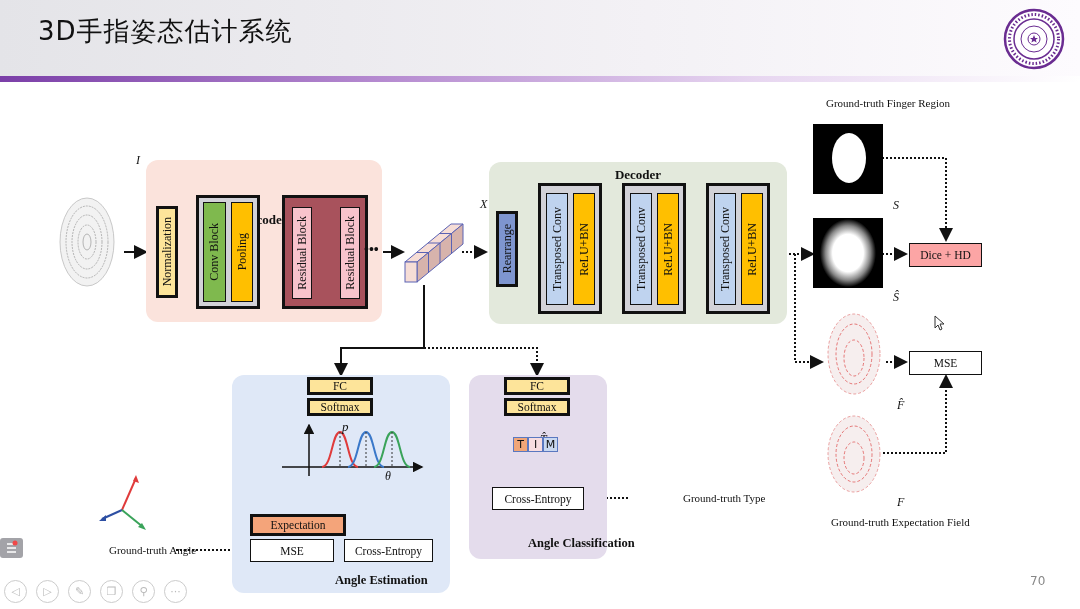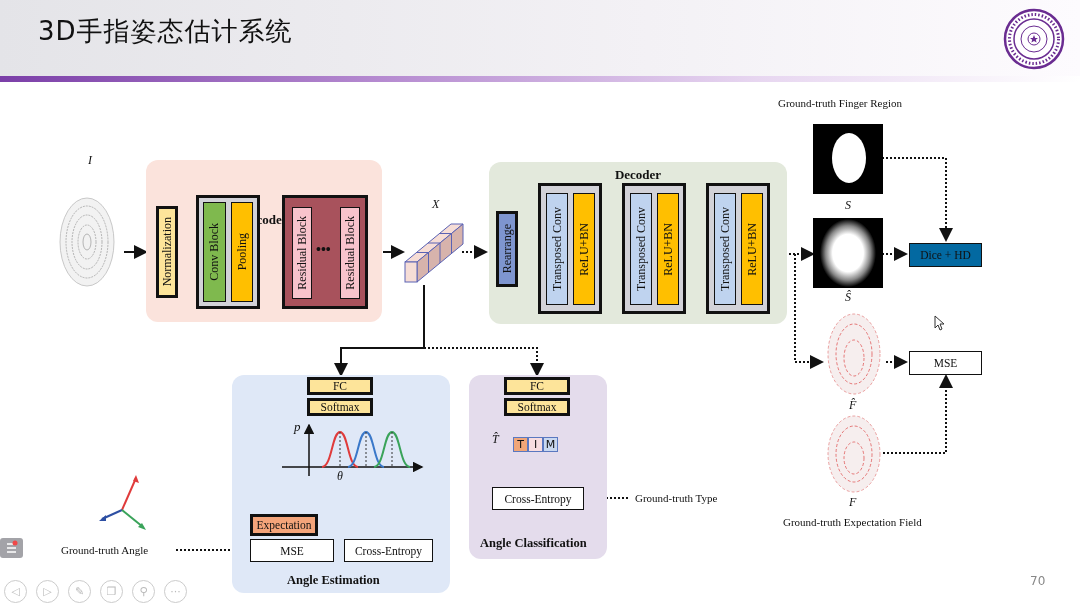--- a/index.html
+++ b/index.html
@@ -7,21 +7,21 @@
   .abs{position:absolute;}
   #titlebar{left:0;top:0;width:1080px;height:78px;background:linear-gradient(90deg,#e4e4e8 0%,#f3f1f5 60%,#fdfbfe 100%);}
   #title{left:38px;top:14px;font-family:"DejaVu Sans",sans-serif;font-size:26px;color:#111;letter-spacing:1px;}
   #titleline{left:0;top:76px;width:1080px;height:6px;background:linear-gradient(90deg,#7b3fa8 0%,#b58ad0 35%,#e7d6f0 70%,#fff 100%);}
   #logo{left:1003px;top:8px;width:62px;height:62px;}
   .panel{position:absolute;border-radius:12px;}
   .ptitle{position:absolute;font-weight:bold;font-size:13px;text-align:center;width:100%;}
   .vbox{position:absolute;display:flex;align-items:center;justify-content:center;box-sizing:border-box;}
   .vtxt{writing-mode:vertical-rl;transform:rotate(180deg);font-size:12px;white-space:nowrap;}
   .hbox{position:absolute;box-sizing:border-box;display:flex;align-items:center;justify-content:center;font-size:11.5px;}
-  .lbl{position:absolute;font-size:11px;white-space:nowrap;}
+  .lbl{position:absolute;font-size:11px;white-space:nowrap;margin-left:48px;}
   .ital{font-style:italic;font-size:12px;}
   svg{position:absolute;left:0;top:0;overflow:visible;}
   #pagenum{left:1030px;top:574px;font-family:"DejaVu Sans",sans-serif;font-size:12px;color:#888;}
   .navbtn{position:absolute;top:580px;width:23px;height:23px;border-radius:50%;border:1.5px solid #ccc;box-sizing:border-box;display:flex;align-items:center;justify-content:center;color:#bbb;font-size:11px;font-family:"DejaVu Sans",sans-serif;}
 </style>
 </head>
 <body>
 
 <div id="titlebar" class="abs"></div>
 <div id="title" class="abs">3D手指姿态估计系统</div>
@@ -159,21 +159,21 @@
 
 <div class="lbl" style="left:778px;top:97px;">Ground-truth Finger Region</div>
 <div class="abs" style="left:813px;top:124px;width:70px;height:70px;background:#000;">
   <svg width="70" height="70">
       <ellipse cx="36" cy="34" rx="17" ry="25" fill="#fff"></ellipse>
     </svg>
 </div>
 <div class="lbl ital" style="left:845px;top:198px;">S</div>
 <div class="abs" style="left:813px;top:218px;width:70px;height:70px;background:radial-gradient(ellipse 28px 34px at 50% 50%,#fff 55%,#888 80%,#000 100%);"></div>
 <div class="lbl ital" style="left:845px;top:290px;">Ŝ</div>
-<div class="hbox" style="left:909px;top:243px;width:73px;height:24px;border:1.5px solid #111;background:#0369a1;">Dice + HD</div>
+<div class="hbox" style="left:909px;top:243px;width:73px;height:24px;border:1.5px solid #111;background:#fca5a5;">Dice + HD</div>
 
 <div class="abs" style="left:826px;top:312px;width:56px;height:84px;">
   <svg width="56" height="84">
       <ellipse cx="28" cy="42" rx="26" ry="40" fill="#f6eeee" stroke="#d66" stroke-width="0.6" stroke-dasharray="3 2"></ellipse>
   <ellipse cx="28" cy="42" rx="18" ry="30" fill="none" stroke="#d44" stroke-width="0.7" stroke-dasharray="3 2"></ellipse>
   <ellipse cx="28" cy="46" rx="10" ry="18" fill="none" stroke="#d44" stroke-width="0.7" stroke-dasharray="3 2"></ellipse>
     </svg>
 </div>
 <div class="lbl ital" style="left:849px;top:398px;">F̂</div>
 <div class="abs" style="left:826px;top:414px;width:56px;height:80px;">
@@ -203,21 +203,21 @@
     <path d="M40,47 C50,47 50,12 58,12 C66,12 66,47 76,47" fill="none" stroke="#e03b3b" stroke-width="2"></path>
     <path d="M66,47 C76,47 76,12 84,12 C92,12 92,47 102,47" fill="none" stroke="#3a78c9" stroke-width="2"></path>
     <path d="M92,47 C102,47 102,12 110,12 C118,12 118,47 128,47" fill="none" stroke="#3aa35a" stroke-width="2"></path>
     <line x1="58" y1="12" x2="58" y2="47" stroke="#333" stroke-dasharray="2 2"></line>
     <line x1="84" y1="12" x2="84" y2="47" stroke="#333" stroke-dasharray="2 2"></line>
     <line x1="110" y1="12" x2="110" y2="47" stroke="#333" stroke-dasharray="2 2"></line>
   </svg>
 </div>
 <div class="lbl ital" style="left:294px;top:419px;font-size:13px;">p</div>
 <div class="lbl ital" style="left:337px;top:469px;font-size:12px;">θ</div>
-<div class="hbox" style="left:250px;top:514px;width:68px;height:22px;background:#f4a47a;border:3px solid #111;">Expectation</div>
+<div class="hbox" style="left:250px;top:514px;width:96px;height:22px;background:#f4a47a;border:3px solid #111;">Expectation</div>
 <div class="hbox" style="left:250px;top:539px;width:84px;height:23px;background:#fff;border:1.5px solid #111;">MSE</div>
 <div class="hbox" style="left:344px;top:539px;width:89px;height:23px;background:#fff;border:1.5px solid #111;">Cross-Entropy</div>
 <div class="lbl" style="left:287px;top:573px;font-weight:bold;font-size:12.5px;">Angle Estimation</div>
 <div class="lbl" style="left:61px;top:544px;">Ground-truth Angle</div>
 <div class="abs" style="left:96px;top:472px;width:56px;height:60px;">
   <svg width="56" height="60">
     <line x1="26" y1="38" x2="40" y2="6" stroke="#e03b3b" stroke-width="2"></line>
       <polygon points="40,3 43,11 37,9" fill="#e03b3b"></polygon>
     <line x1="26" y1="38" x2="6" y2="47" stroke="#2d4fa3" stroke-width="2"></line>
       <polygon points="3,49 10,43 10,49" fill="#2d4fa3"></polygon>

